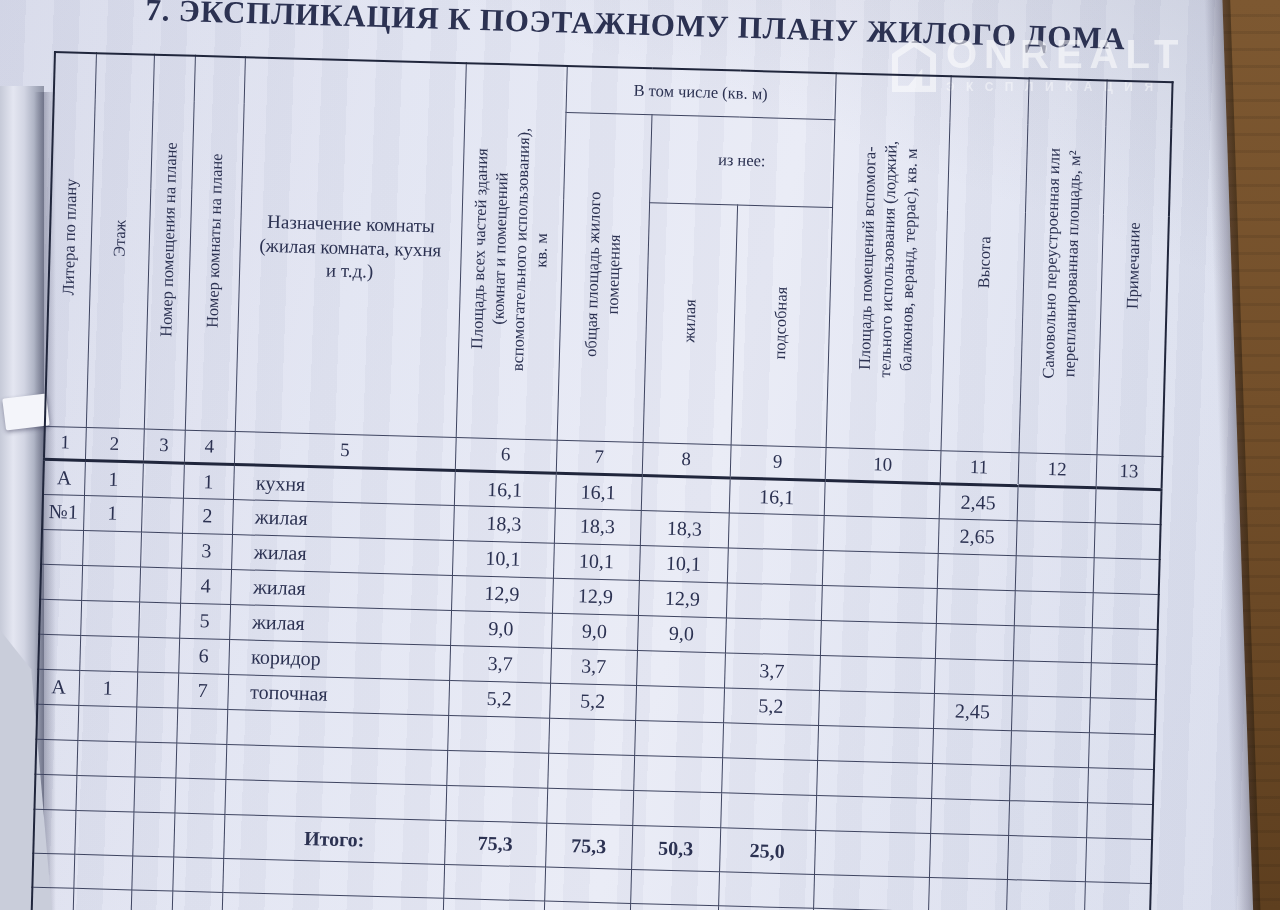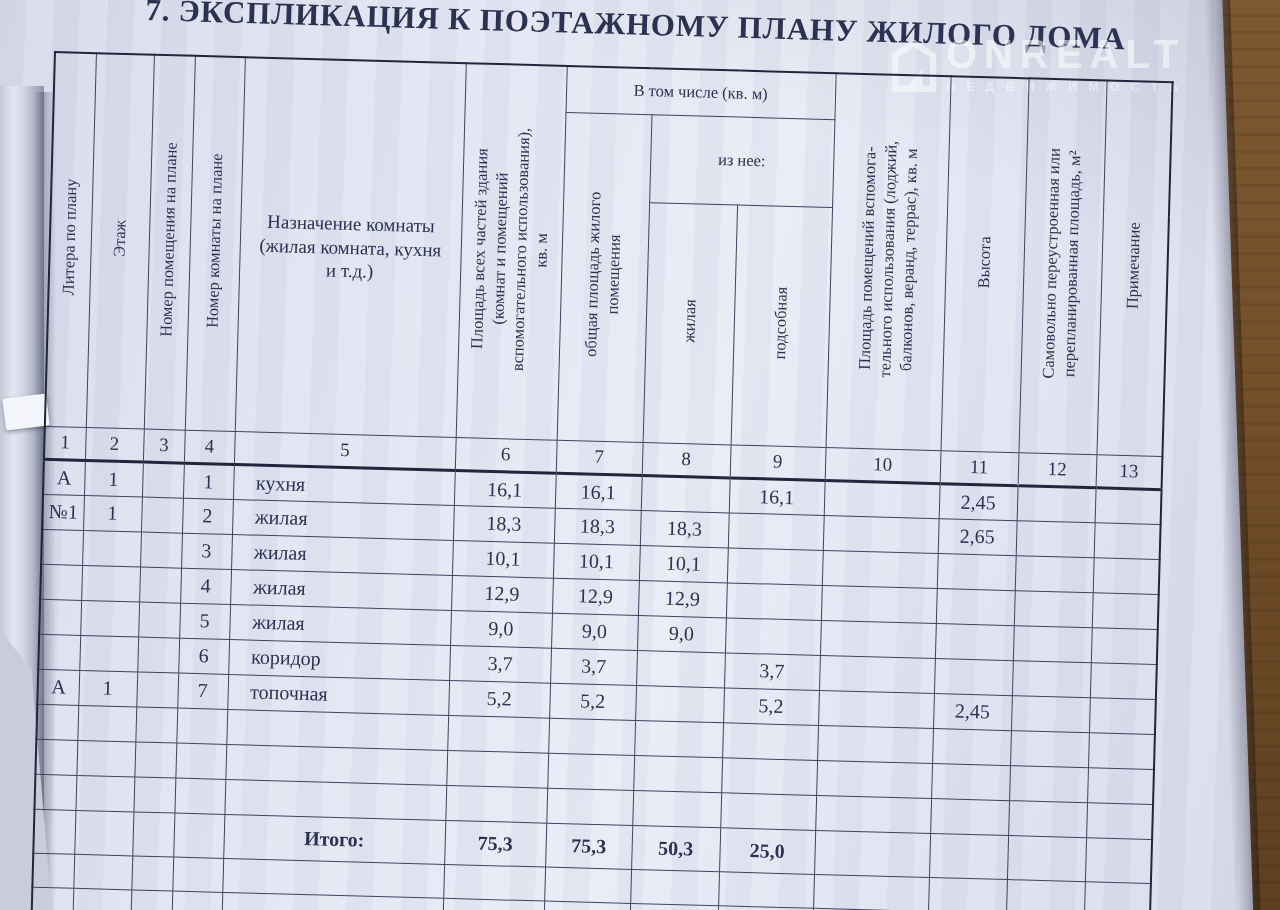--- a/index.html
+++ b/index.html
@@ -97,21 +97,21 @@
 
   <div class="watermark">
     <span class="wm-house">
       <svg width="44" height="52" viewBox="0 0 48 56" fill="none">
         <path d="M24 3 L45 17 V53 H3 V17 Z" stroke="currentColor" stroke-width="7" fill="none"></path>
         <path d="M15 53 L33 31 V53 Z" fill="currentColor"></path>
       </svg>
     </span>
     <span class="wm-text">
       <span class="wm-brand">ONREALT</span>
-      <span class="wm-sub">НЕДВИЖИМОСТЬ</span>
+      <span class="wm-sub">ЭКСПЛИКАЦИЯ</span>
     </span>
   </div>
 
   <div class="table-wrap">
     <table class="tbl">
       <colgroup>
         <col style="width:41px">
           <col style="width:58px">
           <col style="width:41px">
           <col style="width:50px">

